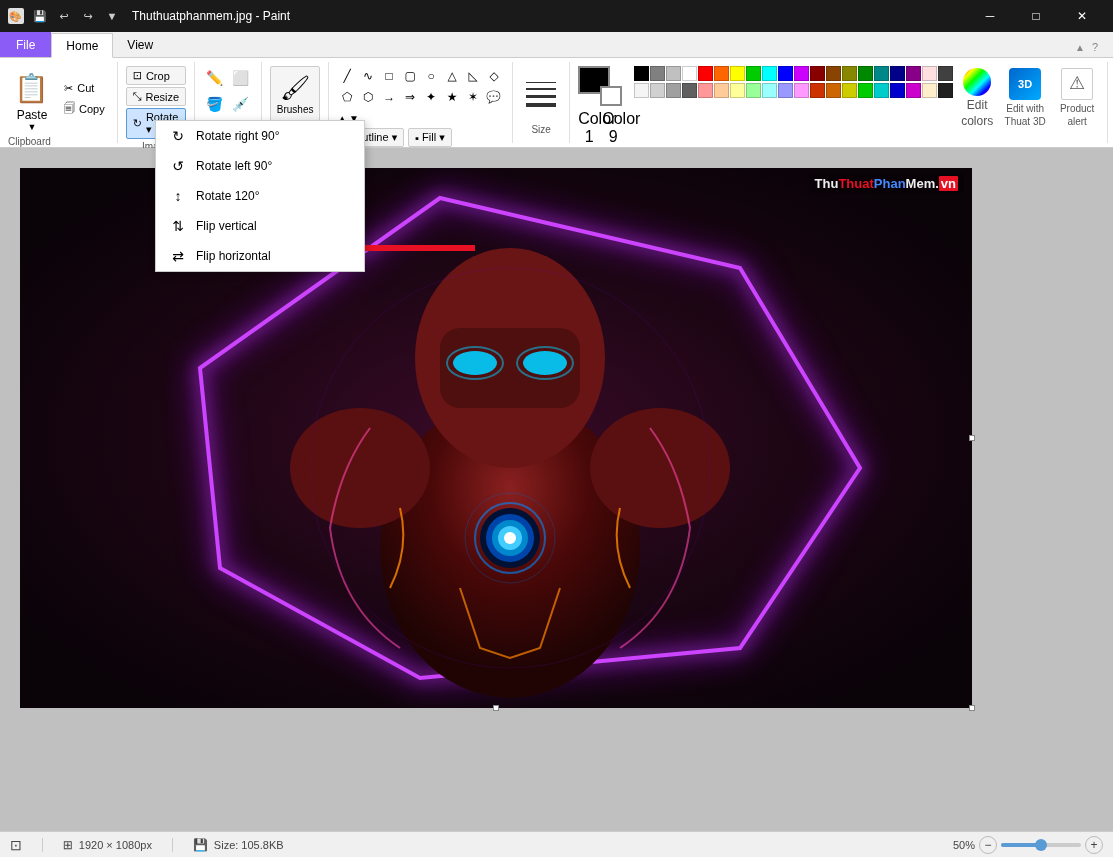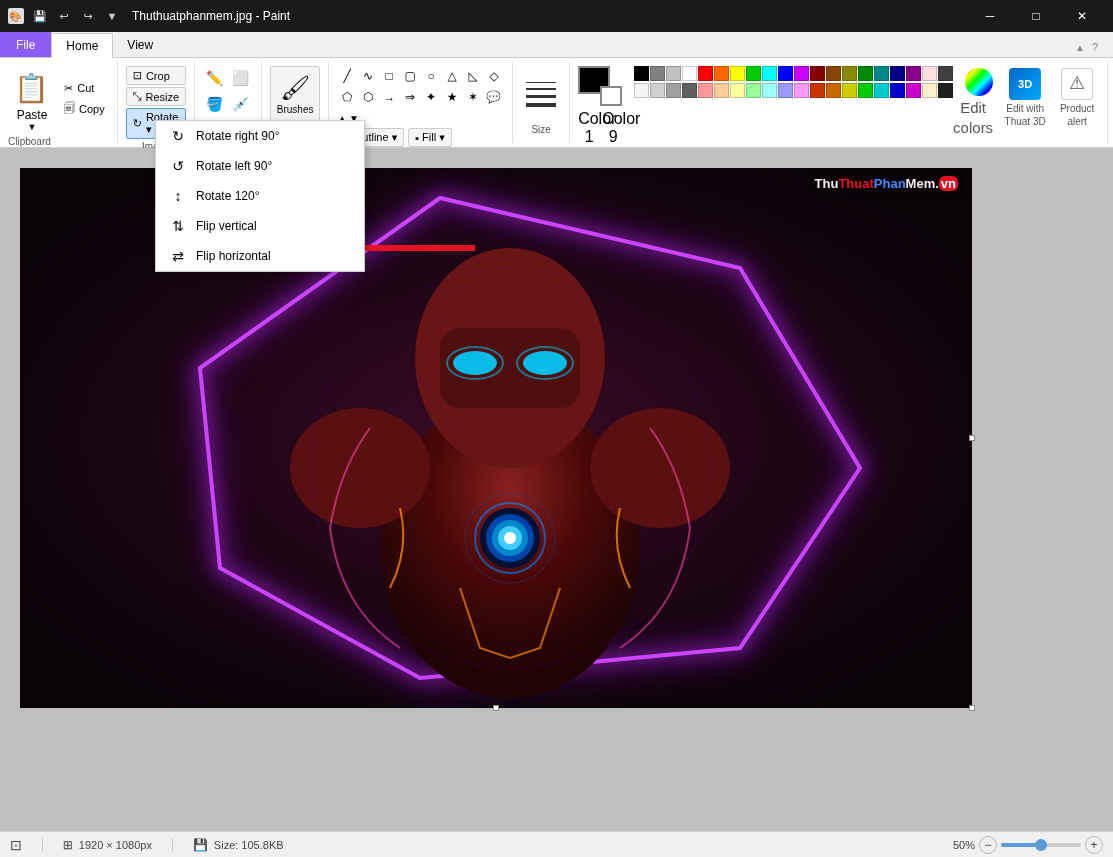--- a/index.html
+++ b/index.html
@@ -237,22 +237,22 @@
     .size-line { background: #333; }
     .size-label { font-size: 10px; color: #555; margin-top: 2px; }
     .colors-content {
       display: flex;
       flex-direction: row;
       gap: 6px;
       flex: 1;
       align-items: flex-start;
     }
     .edit-colors-btn {
-      display: flex; flex-direction: column; align-items: flex-end; justify-content: center;
-      cursor: pointer; font-size: 15px; color: #555; width: 36px;
+      display: flex; flex-direction: column; align-items: center; justify-content: center;
+      cursor: pointer; font-size: 12px; color: #555; width: 36px;
       text-align: center; line-height: 1.3;
       padding: 2px;
     }
     .edit-with-3d-btn {
       display: flex; flex-direction: column; align-items: center; justify-content: center;
       cursor: pointer; font-size: 10px; color: #555; width: 48px;
       text-align: center; line-height: 1.3;
       padding: 2px;
     }
     .product-alert-btn {
@@ -705,21 +705,21 @@
           <circle cx="490" cy="300" r="200" fill="none" stroke="#6600aa" stroke-width="1" opacity="0.2"></circle>
         </svg>
 
         <div class="red-arrow">
           <div class="arrow-head"></div>
           <div class="arrow-line"></div>
         </div>
 
         <div style="position:absolute;top:6px;right:8px;display:flex;align-items:center;padding:2px 6px;background:rgba(0,0,0,0.2);border-radius:3px;">
           <span style="font-weight:bold;font-size:13px;color:#fff;">
-            <span style="color:#eee;">Thu</span><span style="color:#e81123;">Thuat</span><span style="color:#4488ff;">Phan</span><span style="color:#eee;">Mem.</span><span style="background:#e81123;color:#fff;padding:0 2px;border-radius:6px;">vn</span>
+            <span style="color:#eee;">Thu</span><span style="color:#e81123;">Thuat</span><span style="color:#4488ff;">Phan</span><span style="color:#eee;">Mem.</span><span style="background:#e81123;color:#fff;padding:0 2px;border-radius:1px;">vn</span>
           </span>
         </div>
       </div>
       
       
       <div class="resize-handle handle-br"></div>
       <div class="resize-handle handle-bm"></div>
       <div class="resize-handle handle-mr"></div>
     </div>
   </div>

